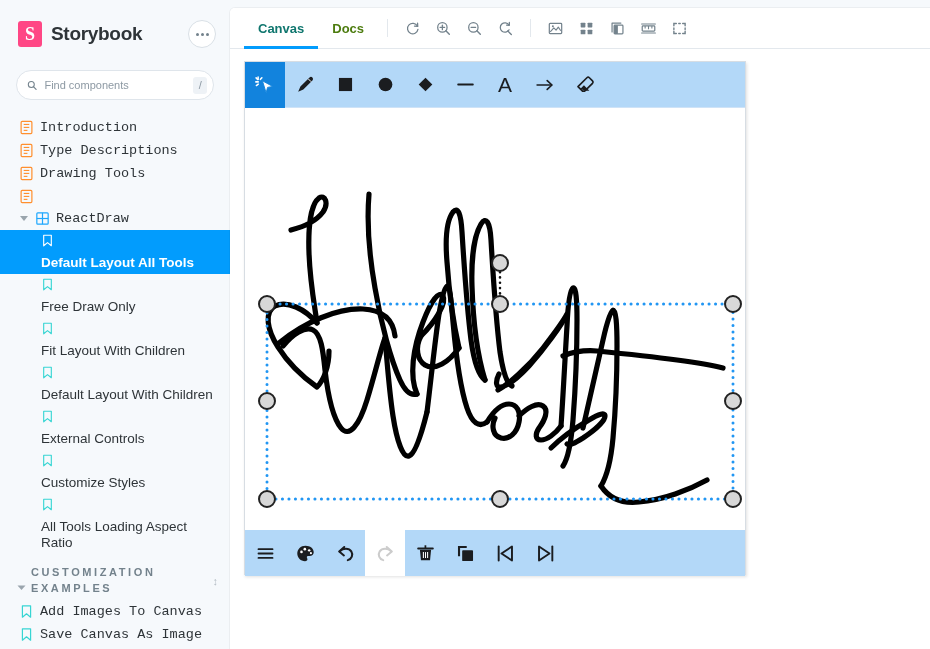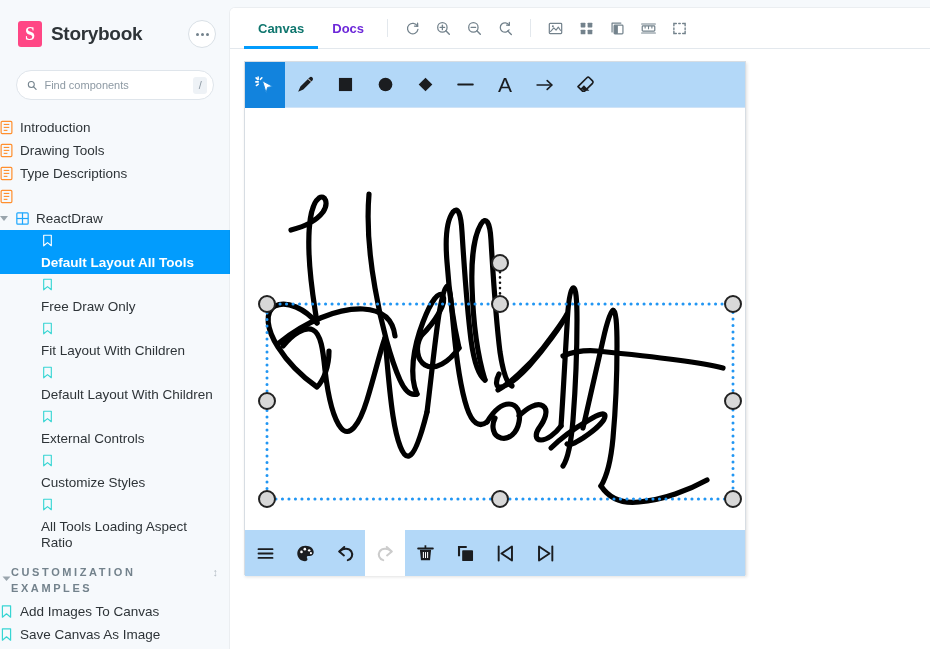--- a/index.html
+++ b/index.html
@@ -67,36 +67,36 @@
   }
 
   .tree { margin-top: 16px; }
   .tree-item {
     display: flex; align-items: flex-start; gap: 7px;
     padding: 3px 12px 3px 16px;
     min-height: 22px; cursor: pointer;
     font-size: 13.5px; color: #2e3438; line-height: 16px;
   }
   .tree-item .lbl { padding-top: 1px; }
-  .tree-item.depth1 { padding-left: 0; }
+  .tree-item.depth1 { padding-left: 20px; font-family: Liberation Mono, monospace; }
   .tree-item.depth2 { padding-left: 41px; flex-direction: column; }
   .tree-item.selected { background: #029cfd; color: #fff; font-weight: bold; }
   .tree-item .caret {
     width: 9px; height: 9px; flex: 0 0 9px; margin-top: 4px;
     position: relative;
   }
   .tree-item .caret.open::before {
     content:""; position: absolute; left: 0; top: 2px;
     border-left: 4.5px solid transparent; border-right: 4.5px solid transparent;
     border-top: 5px solid #9aa5ad;
   }
   .ico { flex: 0 0 13px; width: 13px; height: 15px; margin-top: 1px; }
   .group-header {
-    display: flex; align-items: flex-start;
-    padding: 10px 12px 4px 2px; cursor: pointer;
+    display: flex; align-items: center;
+    padding: 10px 12px 4px 17px; gap: 5px; cursor: pointer;
   }
   .group-header .title {
     font-size: 11px; font-weight: bold; color: #73828c;
     letter-spacing: 2.6px; line-height: 16px; flex: 1;
   }
   .expander { color: #b5bec5; font-size: 11px; line-height: 14px; padding-top: 1px; }
 
   
   #main {
     flex: 1; height: 649px; margin-top: 8px;
@@ -104,21 +104,21 @@
     position: relative; overflow: hidden;
     box-shadow: 0 0 0 1px rgba(0,0,0,0.045);
   }
   #toolbar {
     height: 41px; display: flex; align-items: center;
     gap: 0px; padding-left: 14px; border-bottom: 1px solid #e3e8ed;
     background: #fff;
   }
   .tab {
     height: 40px; display: flex; align-items: center; padding: 0 14px;
-    font-size: 13px; font-weight: bold; color: #6d28d9; cursor: pointer;
+    font-size: 13px; font-weight: bold; color: #4d7c0f; cursor: pointer;
     position: relative;
   }
   .tab.active { color: #0f766e; }
   .tab.active::after {
     content: ""; position: absolute; left: 0; right: 0; bottom: -1px;
     height: 3px; background: #029cfd;
   }
   .tb-sep { width: 1px; height: 18px; background: #e3e8ed; margin: 0 9px; }
   .tb-btn {
     width: 31px; height: 28px; display: flex; align-items: center;
@@ -191,30 +191,30 @@
           </svg>
           <span class="lbl">Introduction</span>
         </div>
         <div class="tree-item depth1">
           <svg width="13" height="14" viewBox="0 0 14 15" class="ico">
             <rect x="1.2" y="0.9" width="11.6" height="13.2" rx="1.1" fill="none" stroke="#ff8f2e" stroke-width="1.3"></rect>
             <line x1="4" y1="4.2" x2="10" y2="4.2" stroke="#ff8f2e" stroke-width="1.2"></line>
             <line x1="4" y1="7.4" x2="10" y2="7.4" stroke="#ff8f2e" stroke-width="1.2"></line>
             <line x1="4" y1="10.6" x2="8" y2="10.6" stroke="#ff8f2e" stroke-width="1.2"></line>
           </svg>
-          <span class="lbl">Drawing Tools</span>
+          <span class="lbl">Type Descriptions</span>
         </div>
         <div class="tree-item depth1">
           <svg width="13" height="14" viewBox="0 0 14 15" class="ico">
             <rect x="1.2" y="0.9" width="11.6" height="13.2" rx="1.1" fill="none" stroke="#ff8f2e" stroke-width="1.3"></rect>
             <line x1="4" y1="4.2" x2="10" y2="4.2" stroke="#ff8f2e" stroke-width="1.2"></line>
             <line x1="4" y1="7.4" x2="10" y2="7.4" stroke="#ff8f2e" stroke-width="1.2"></line>
             <line x1="4" y1="10.6" x2="8" y2="10.6" stroke="#ff8f2e" stroke-width="1.2"></line>
           </svg>
-          <span class="lbl">Type Descriptions</span>
+          <span class="lbl">Drawing Tools</span>
         </div>
         <div class="tree-item depth1">
           <svg width="13" height="14" viewBox="0 0 14 15" class="ico">
             <rect x="1.2" y="0.9" width="11.6" height="13.2" rx="1.1" fill="none" stroke="#ff8f2e" stroke-width="1.3"></rect>
             <line x1="4" y1="4.2" x2="10" y2="4.2" stroke="#ff8f2e" stroke-width="1.2"></line>
             <line x1="4" y1="7.4" x2="10" y2="7.4" stroke="#ff8f2e" stroke-width="1.2"></line>
             <line x1="4" y1="10.6" x2="8" y2="10.6" stroke="#ff8f2e" stroke-width="1.2"></line>
           </svg>
         </div>
         <div class="tree-item depth1">

